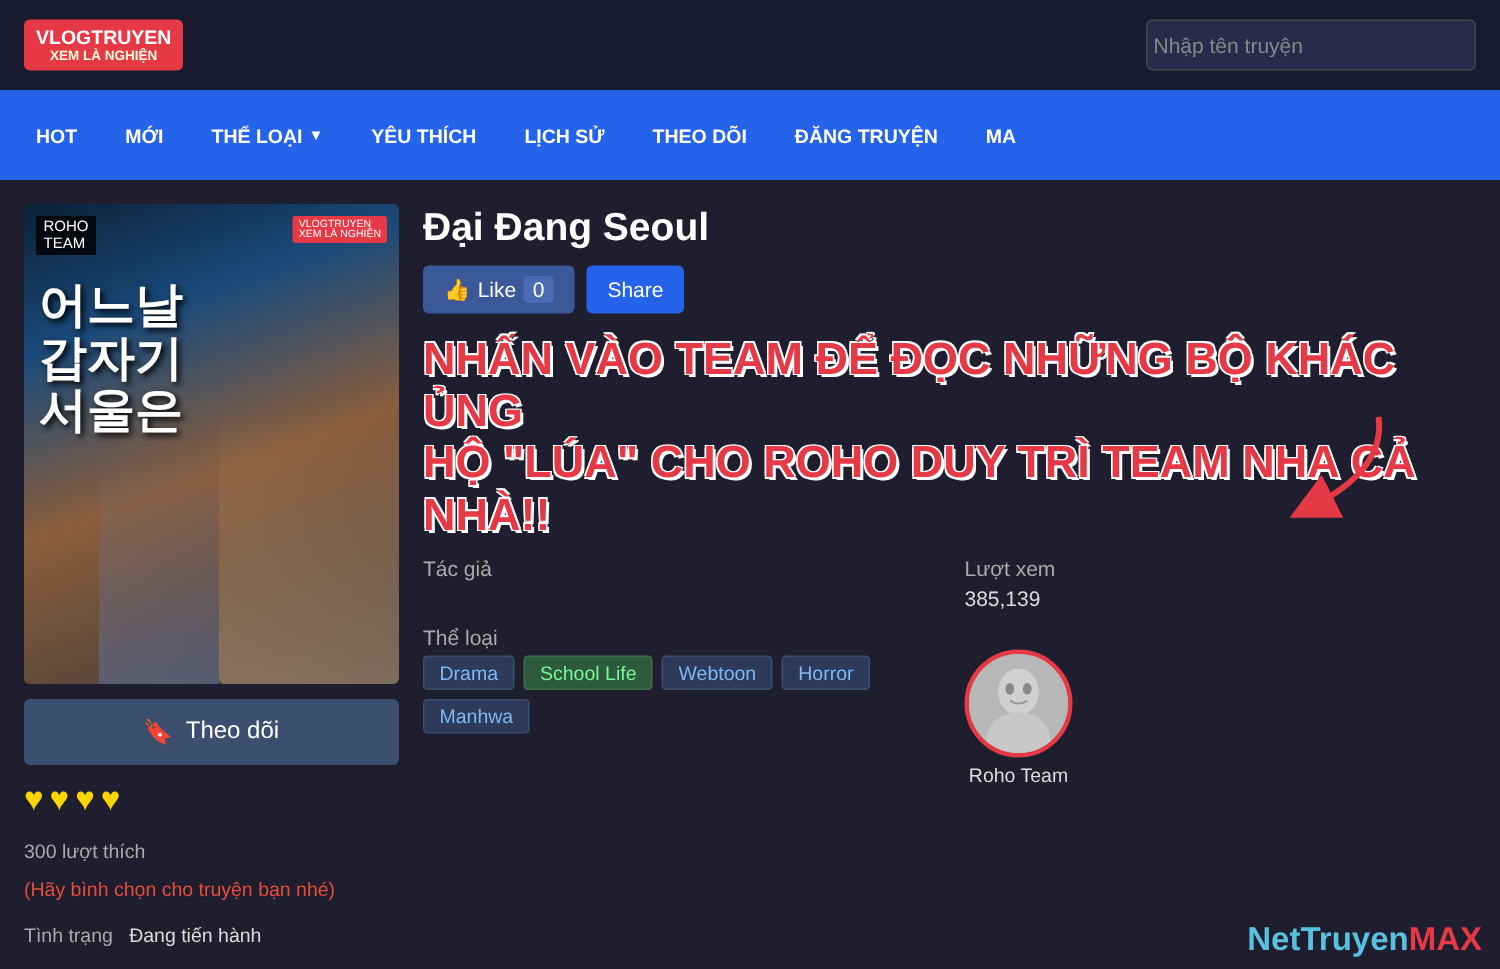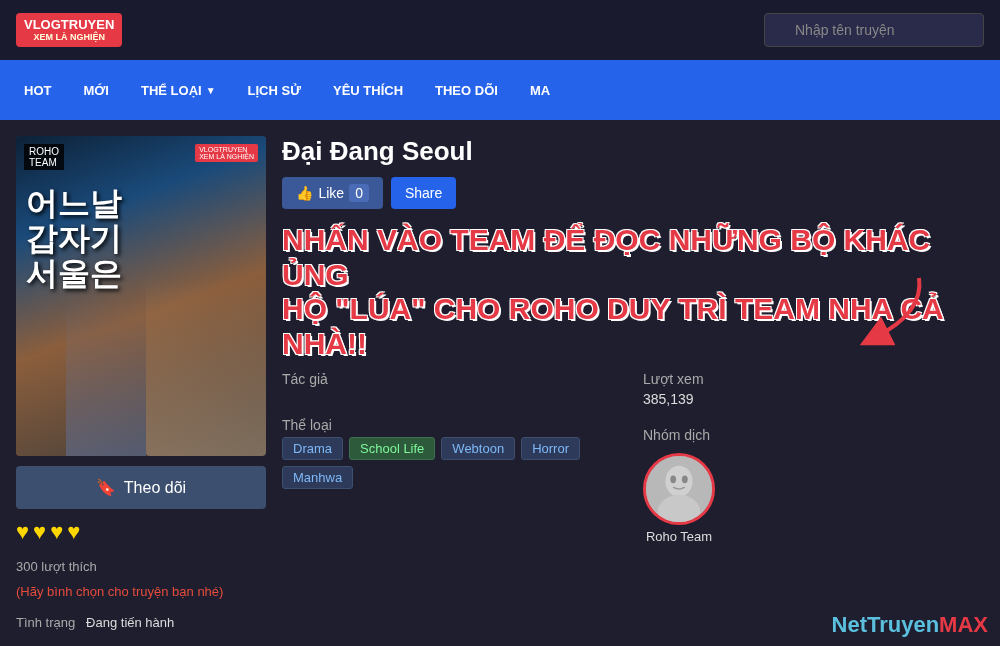--- a/index.html
+++ b/index.html
@@ -31,21 +31,21 @@
     }
     .logo-box .subtitle {
       font-size: 9px;
       color: #ffd;
       display: block;
     }
     .search-input {
       background: #2a2a4a;
       border: 1px solid #444;
       color: #d946ef;
-      padding: 8px 30px;
+      padding: 8px 4px;
       border-radius: 4px;
       font-size: 14px;
       width: 220px;
     }
     .search-input::placeholder { color: #888; }
 
     
     .nav {
       background: #2563eb;
       display: flex;
@@ -285,27 +285,30 @@
       <span>HOT</span>
     </div>
     <div class="nav-item">
       <span>MỚI</span>
     </div>
     <div class="nav-item">
       <span>THỂ LOẠI</span>
       <span class="arrow">▼</span>
     </div>
     <div class="nav-item">
+      <span>YÊU THÍCH</span>
+    </div>
+    <div class="nav-item">
       <span>LỊCH SỬ</span>
     </div>
     <div class="nav-item">
-      <span>YÊU THÍCH</span>
-    </div>
-    <div class="nav-item">
       <span>THEO DÕI</span>
+    </div>
+    <div class="nav-item">
+      <span>ĐĂNG TRUYỆN</span>
     </div>
     <div class="nav-item">
       <span>MA</span>
     </div>
   </nav>
 
   <div class="main">
 
     <div class="left-panel">
       <div class="cover-img">
@@ -379,21 +382,20 @@
           <div class="info-label">Thể loại</div>
           <div class="tags-row">
             <span class="tag">Drama</span>
             <span class="tag school">School Life</span>
             <span class="tag">Webtoon</span>
             <span class="tag">Horror</span>
             <span class="tag">Manhwa</span>
           </div>
         </div>
         <div class="group-section">
-          <div class="info-label">Nhóm dịch</div>
           <div class="group-avatar-wrap">
             <div class="group-avatar">
 
               <svg width="68" height="68" viewBox="0 0 68 68">
                 <rect width="68" height="68" fill="#b8b8b8"></rect>
                 <ellipse cx="34" cy="26" rx="14" ry="16" fill="#d0d0d0"></ellipse>
                 <ellipse cx="34" cy="58" rx="22" ry="18" fill="#c8c8c8"></ellipse>
                 <ellipse cx="28" cy="24" rx="3" ry="4" fill="#888"></ellipse>
                 <ellipse cx="40" cy="24" rx="3" ry="4" fill="#888"></ellipse>
                 <path d="M28,32 Q34,36 40,32" stroke="#999" stroke-width="1.5" fill="none"></path>

